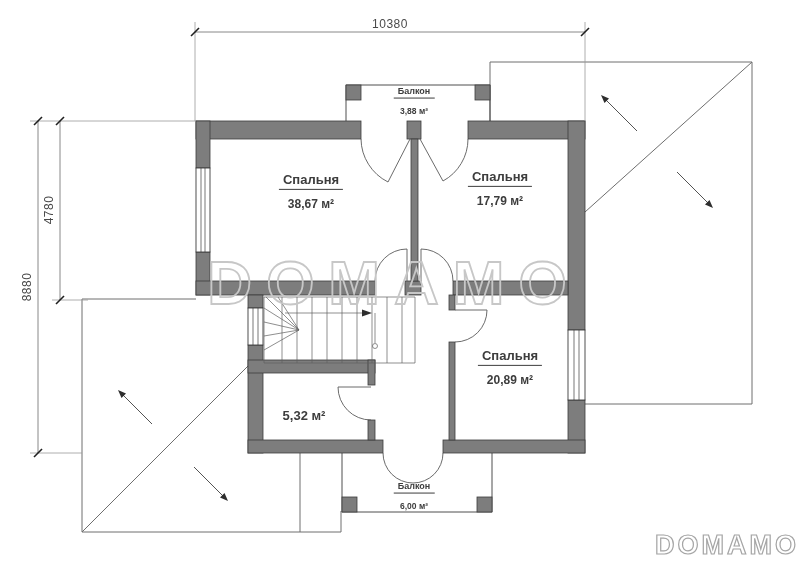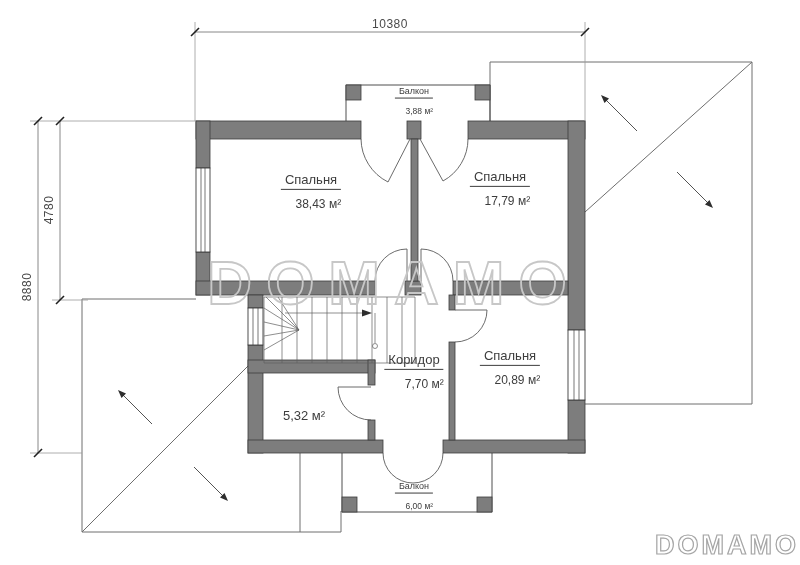--- a/index.html
+++ b/index.html
@@ -16,22 +16,22 @@
   .roof{stroke:#6e6e6e;stroke-width:1;fill:none;}
   .slope{stroke:#3f3f3f;stroke-width:0.9;fill:none;}
   .ah{fill:#2e2e2e;stroke:none;}
   .stair{stroke:#5f5f5f;stroke-width:0.7;fill:none;}
   .dimline{stroke:#7c7c7c;stroke-width:0.9;fill:none;}
   .extline{stroke:#9a9a9a;stroke-width:0.8;fill:none;}
   .tick{stroke:#1f1f1f;stroke-width:1.6;fill:none;}
 
   .room-label{
     position:absolute;transform:translate(-50%,-50%);
-    text-align:right;color:#3d3d3d;font-size:13px;line-height:1.25;
-    white-space:nowrap;z-index:3;
+    text-align:center;color:#3d3d3d;font-size:13px;line-height:1.25;
+    white-space:nowrap;z-index:3;font-weight:bold;
   }
   .room-label .nm{display:inline-block;border-bottom:1px solid #3d3d3d;padding:0 4px 1px;}
   .room-label .ar{font-size:12px;padding-top:7px;}
   .room-label.small{font-size:9px;}
   .room-label.small .ar{font-size:8.5px;}
   .room-label.noname .ar{font-size:13px;}
 
   .dim{
     position:absolute;color:#4a4a4a;font-size:12px;letter-spacing:0.5px;
     transform:translate(-50%,-50%);white-space:nowrap;z-index:3;
@@ -183,37 +183,33 @@
   <div class="dim v" style="left:49px;top:210px;">4780</div>
   <div class="dim v" style="left:27px;top:287px;">8880</div>
 
   <div class="room-label small" style="left:414px;top:101px;">
     <div class="nm">Балкон</div>
     <div class="ar">3,88 м²</div>
   </div>
 
   <div class="room-label" style="left:311px;top:192px;">
     <div class="nm">Спальня</div>
-    <div class="ar">38,43 м²</div>
+    <div class="ar">38,67 м²</div>
   </div>
 
   <div class="room-label" style="left:500px;top:189px;">
     <div class="nm">Спальня</div>
     <div class="ar">17,79 м²</div>
   </div>
 
   <div class="room-label" style="left:510px;top:368px;">
     <div class="nm">Спальня</div>
     <div class="ar">20,89 м²</div>
   </div>
 
-  <div class="room-label" style="left:414px;top:372px;">
-    <div class="nm">Коридор</div>
-    <div class="ar">7,70 м²</div>
-  </div>
 
   <div class="room-label noname" style="left:304px;top:413px;">
     <div class="ar">5,32 м²</div>
   </div>
 
   <div class="room-label small" style="left:414px;top:496px;">
     <div class="nm">Балкон</div>
     <div class="ar">6,00 м²</div>
   </div>
 

